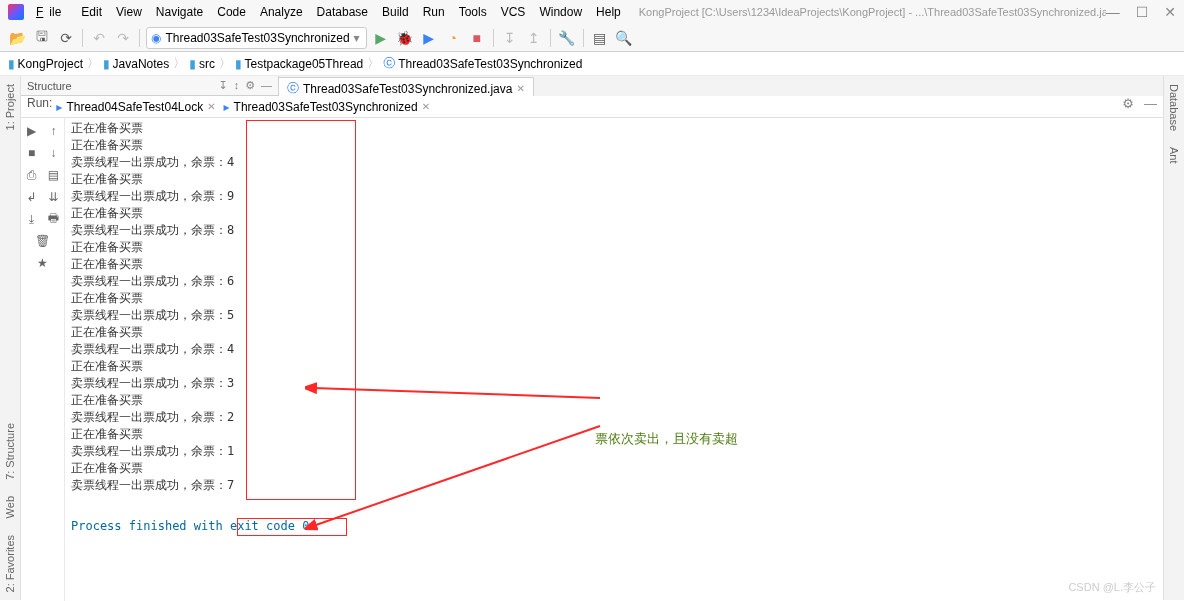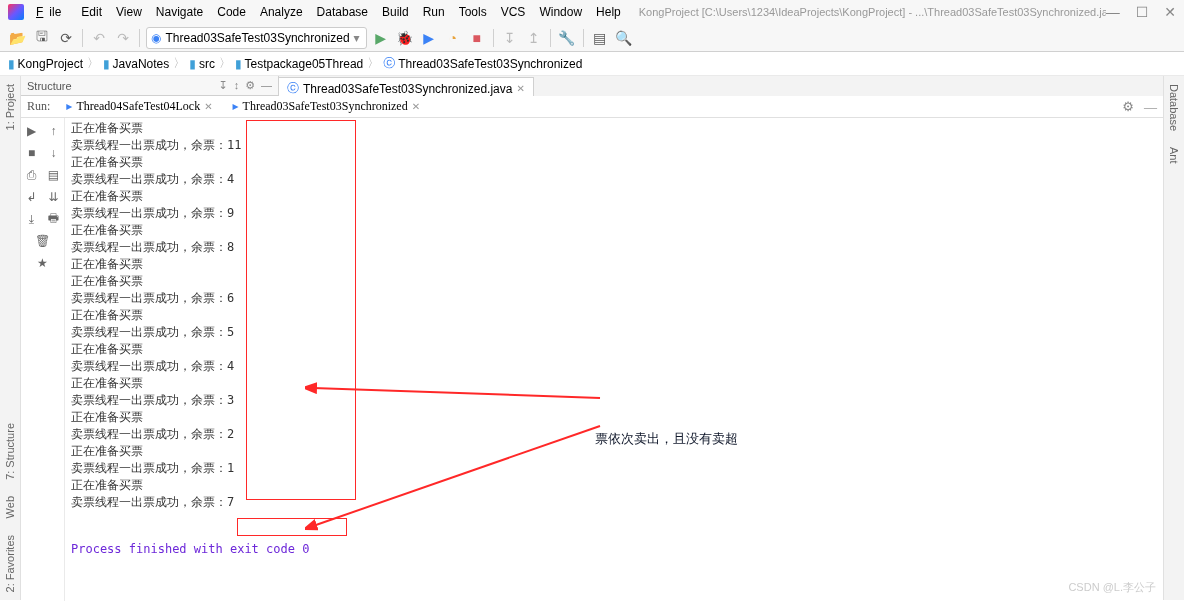--- a/index.html
+++ b/index.html
@@ -31,36 +31,36 @@
 
 .left-rail { position: absolute; left: 0; top: 76px; width: 21px; background: #f3f3f3; border-right: 1px solid #e0e0e0; height: 524px; display: flex; flex-direction: column; align-items: center; }
 .left-rail .rail-label { writing-mode: vertical-rl; transform: rotate(180deg); font-size: 11px; color: #666; margin: 8px 0; white-space: nowrap; }
 .right-rail { position: absolute; right: 0; top: 76px; width: 21px; background: #f3f3f3; border-left: 1px solid #e0e0e0; height: 524px; display: flex; flex-direction: column; align-items: center; }
 .right-rail .rail-label { writing-mode: vertical-rl; font-size: 11px; color: #666; margin: 8px 0; white-space: nowrap; }
 
 .structure-panel { position: absolute; left: 21px; top: 76px; width: 258px; height: 20px; border-right: 1px solid #d0d0d0; border-bottom: 1px solid #d0d0d0; display: flex; align-items: center; padding: 0 6px; gap: 14px; font-size: 11px; color: #555; background: #f7f7f7; }
 .structure-panel .sp-icons { margin-left: auto; display: flex; gap: 6px; color: #888; }
 
 .run-panel { position: absolute; left: 21px; top: 96px; right: 21px; bottom: 0; display: flex; flex-direction: column; background: #fff; }
-.run-tabs { height: 22px; display: flex; align-items: center; padding: 0 6px; gap: 12px; border-bottom: 1px solid #e0e0e0; position: relative; font-family: Liberation Serif, serif; }
+.run-tabs { height: 22px; display: flex; padding: 0 6px; border-bottom: 1px solid #e0e0e0; position: relative; }
 .run-tabs .run-label { font-weight: normal; color: #555; }
 .run-tab-item { display: flex; align-items: center; gap: 4px; font-size: 12px; padding: 2px 4px; }
 .run-tab-item .tab-close { color: #999; font-size: 10px; }
 .run-tab-right { position: absolute; right: 6px; display: flex; gap: 10px; color: #888; font-size: 13px; }
 
 .run-body { flex: 1; display: flex; overflow: hidden; }
 .run-left-icons { width: 44px; border-right: 1px solid #eaeaea; display: flex; flex-direction: column; align-items: center; padding-top: 4px; gap: 4px; }
 .run-left-icons .lrow { display: flex; gap: 4px; }
 .run-left-icons .licon { width: 18px; height: 18px; display: flex; align-items: center; justify-content: center; font-size: 12px; color: #666; }
 .console { flex: 1; font-family: Consolas, monospace; font-size: 12px; line-height: 17px; padding: 2px 6px; position: relative; color: #333; }
 .console .ticket { color: #333; }
-.console .exit { color: #6d28d9; margin-top: 30px; }
+.console .exit { color: #0369a1; margin-top: 24px; }
 .redbox1 { position: absolute; border: 1px solid #ff2828; left: 181px; top: 2px; width: 110px; height: 380px; pointer-events: none; }
 .redbox2 { position: absolute; border: 1px solid #ff2828; left: 172px; top: 400px; width: 110px; height: 18px; pointer-events: none; }
-.annotation { position: absolute; color: #0f172a; font-family: "Microsoft YaHei", sans-serif; font-size: 13px; left: 530px; top: 312px; }
+.annotation { position: absolute; color: #4d7c0f; font-family: "Microsoft YaHei", sans-serif; font-size: 13px; left: 530px; top: 312px; }
 .arrow { position: absolute; pointer-events: none; }
 .watermark { position: absolute; right: 28px; bottom: 6px; color: #ccc; font-size: 11px; margin-left: 29px; }
 .green { color: #59a869; }
 .red { color: #db5860; }
 .blue { color: #3b82f6; }
 .orange { color: #e8a33d; }
 </style>
 </head>
 <body>
 
@@ -218,21 +218,20 @@
       <div class="lrow">
           <span class="licon">🗑</span>
         </div>
       <div class="lrow">
           <span class="licon">★</span>
         </div>
     </div>
     <div class="console">
       <div id="console-lines">
           <div>正在准备买票</div>
-          <div class="ticket">卖票线程一出票成功，余票：11</div>
           <div>正在准备买票</div>
           <div class="ticket">卖票线程一出票成功，余票：4</div>
           <div>正在准备买票</div>
           <div class="ticket">卖票线程一出票成功，余票：9</div>
           <div>正在准备买票</div>
           <div class="ticket">卖票线程一出票成功，余票：8</div>
           <div>正在准备买票</div>
           <div>正在准备买票</div>
           <div class="ticket">卖票线程一出票成功，余票：6</div>
           <div>正在准备买票</div>

